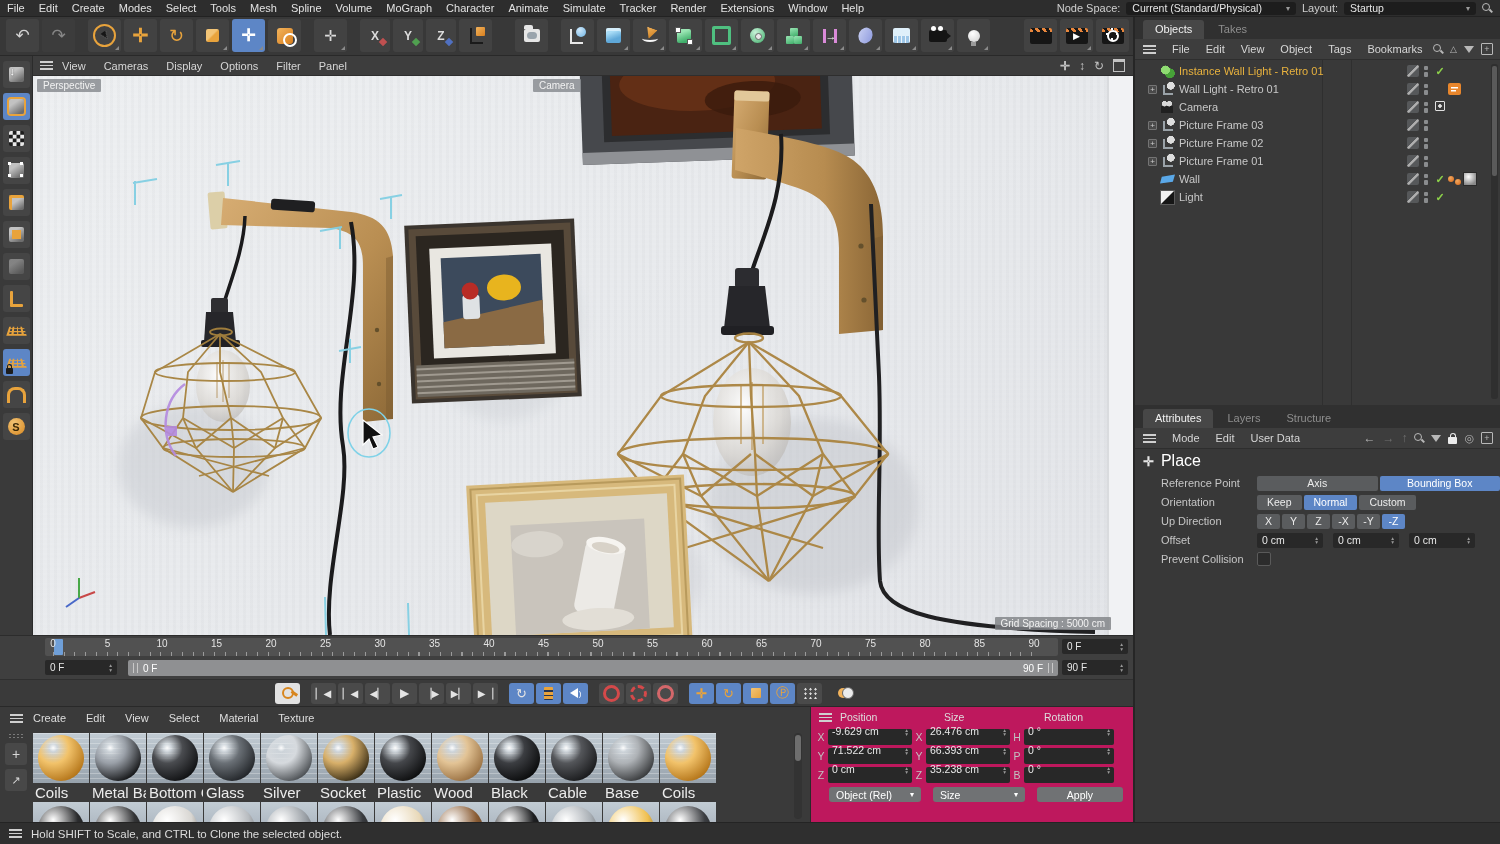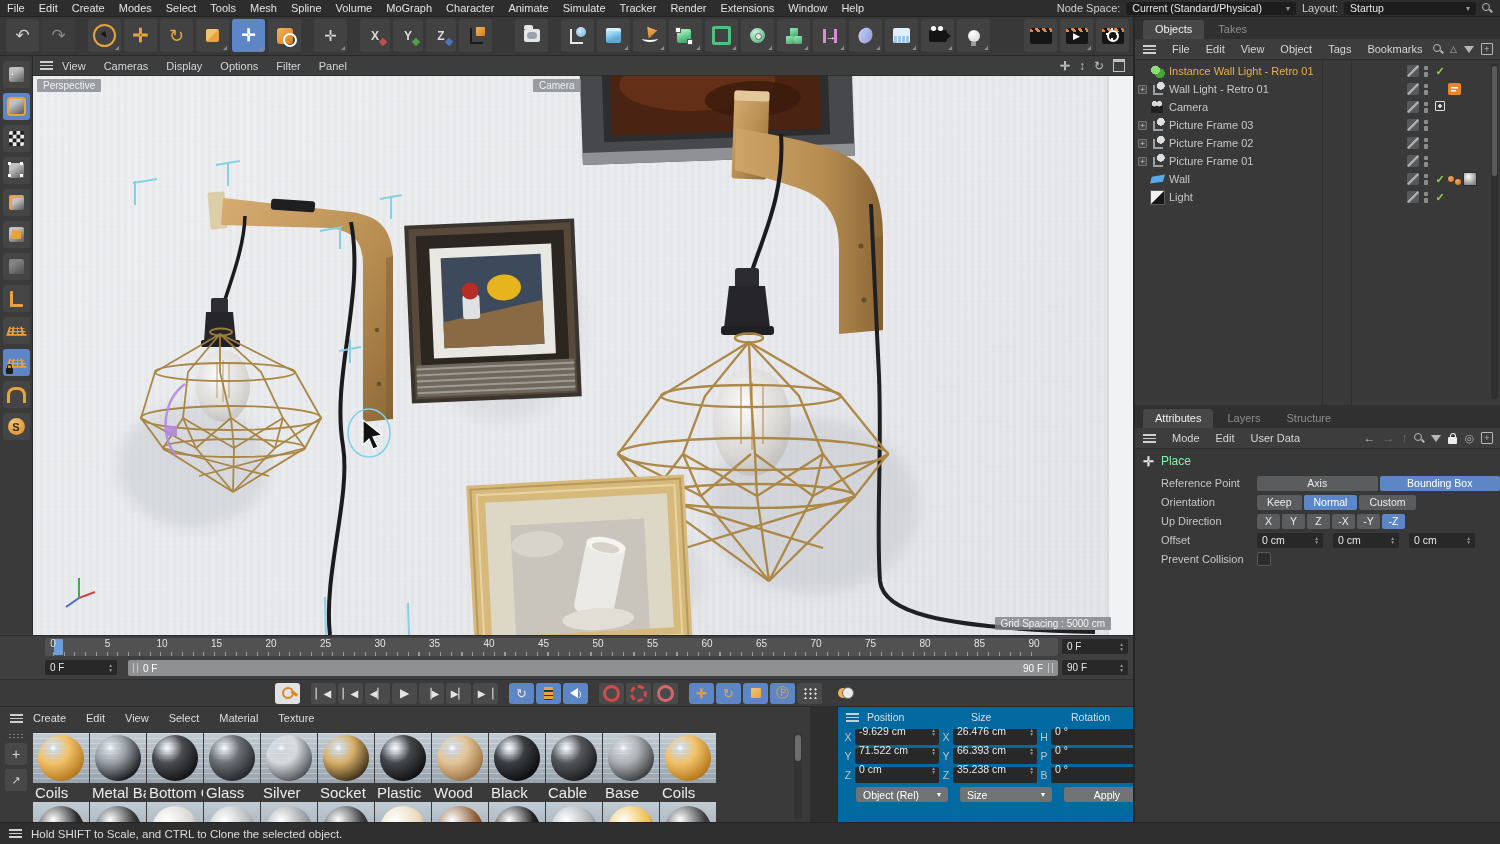--- a/index.html
+++ b/index.html
@@ -142,21 +142,21 @@
   .mat-thumb{width:56px;height:50px;background:linear-gradient(180deg,#c2ccd4,#97a2ac),#a8b2bc;position:relative;display:flex;align-items:center;justify-content:center;}
   .mat-thumb::before{content:"";position:absolute;inset:0;background:repeating-linear-gradient(180deg,rgba(255,255,255,.28) 0 1px,transparent 1px 5px);}
   .mat-sphere{width:46px;height:46px;border-radius:50%;position:relative;z-index:1;}
   .mat-label{height:15px;font-size:15px;color:#ececec;white-space:nowrap;overflow:hidden;padding:1px 2px 0;}
   #matrow2{position:absolute;left:33px;top:95px;height:21px;display:flex;gap:1px;overflow:hidden;}
   .mat-cell2{width:56px;height:21px;background:linear-gradient(180deg,#c2ccd4,#b0bac4);position:relative;overflow:hidden;}
   .mat-sphere2{position:absolute;left:5px;top:4px;width:46px;height:46px;border-radius:50%;}
   #matscroll{position:absolute;right:8px;top:26px;width:8px;height:86px;background:#333;border-radius:4px;}
   #matscroll .thumb{position:absolute;left:1px;top:2px;width:6px;height:26px;background:#6e6e6e;border-radius:3px;}
   
-  #coords{position:absolute;left:810px;top:706px;width:323px;height:116px;background:#0369a1;border-top:1px solid #292929;border-left:1px solid #2a2a2a;box-sizing:border-box;font-size:10.5px;margin-left:27px;}
+  #coords{position:absolute;left:810px;top:706px;width:323px;height:116px;background:#be185d;border-top:1px solid #292929;border-left:1px solid #2a2a2a;box-sizing:border-box;font-size:10.5px;}
   #coordhead{display:flex;align-items:center;height:20px;color:#dedede;}
   #coordhead .hamb{margin:0 8px 0 8px;}
   #coordhead span{display:inline-block;}
   .ch1{width:104px;}.ch2{width:100px;}.ch3{width:80px;}
   .crow{display:flex;align-items:center;height:19px;padding-left:6px;gap:3px;color:#c2c2c2;}
   .clab{width:8px;text-align:center;flex:0 0 auto;}
   .cfield{width:84px;height:15px;background:#282828;border-radius:2px;color:#e8e8e8;display:flex;align-items:flex-end;padding:8px 4px;box-sizing:border-box;flex:0 0 auto;}
   .cfield .stp{margin-left:auto;display:flex;flex-direction:column;font-size:5.5px;color:#9a9a9a;line-height:4.5px;}
   .crow .cfield:last-child{width:90px;}
   #coordfoot{display:flex;align-items:center;gap:12px;padding:3px 0 0 18px;}
@@ -174,21 +174,21 @@
   .pmenu .hamb{margin-right:8px;}
   .pmenu .menu-item{padding:0 8px;}
   .pmenu .right{margin-left:auto;display:flex;align-items:center;gap:7px;padding-right:7px;color:#b8b8b8;font-size:10px;}
   .funnel{width:0;height:0;border-left:5px solid transparent;border-right:5px solid transparent;border-top:7px solid #b8b8b8;display:inline-block;}
   .plusbox{width:10px;height:10px;border:1.5px solid #b8b8b8;border-radius:1px;display:inline-flex;align-items:center;justify-content:center;font-size:9px;line-height:1;color:#b8b8b8;}
   .lockic{position:relative;width:9px;height:7px;background:#ececec;border-radius:1px;margin-top:4px;display:inline-block;}
   .lockic::before{content:"";position:absolute;left:1.5px;top:-4px;width:4px;height:4px;border:1.5px solid #ececec;border-bottom:none;border-radius:4px 4px 0 0;}
   #objtree{position:relative;height:345px;background:#393939;overflow:hidden;padding-top:2px;box-sizing:border-box;}
   #objtree::before{content:"";position:absolute;left:187px;top:0;bottom:0;width:1px;background:#2f2f2f;}
   #objtree::after{content:"";position:absolute;left:216px;top:0;bottom:0;width:1px;background:#2f2f2f;}
-  .tree-row{display:flex;align-items:center;height:18px;font-size:11px;color:#c8c8c8;padding-left:3px;position:relative;z-index:1;}
+  .tree-row{display:flex;align-items:center;height:18px;font-size:11px;color:#c8c8c8;padding-left:13px;position:relative;z-index:1;}
   .tree-row .expander{width:9px;height:9px;background:#4a4a4a;border:1px solid #747474;border-radius:1px;font-size:8px;line-height:8px;text-align:center;color:#cfcfcf;margin-right:3px;flex:0 0 auto;box-sizing:border-box;}
   .tree-row .expander.hid{visibility:hidden;}
   .obj-icon{width:15px;height:15px;margin-right:4px;flex:0 0 auto;}
   .oi-instance{background:radial-gradient(circle at 36% 40%,#8fdc72 0 33%,transparent 35%),radial-gradient(circle at 66% 62%,#47a238 0 35%,transparent 37%);}
   .oi-null{background:radial-gradient(circle at 72% 25%,#dedede 0 24%,transparent 26%),linear-gradient(#9aa2a8,#9aa2a8) 3px 3px/2px 10px no-repeat,linear-gradient(#9aa2a8,#9aa2a8) 3px 11px/10px 2px no-repeat;}
   .oi-camera{background:radial-gradient(circle at 30% 25%,#d8d8d8 0 2.5px,transparent 3px),radial-gradient(circle at 62% 25%,#d8d8d8 0 2.5px,transparent 3px),linear-gradient(#202020,#202020) 1px 6px/12px 7px no-repeat;}
   .oi-plane{background:#5aa8e8;clip-path:polygon(12% 35%,100% 20%,86% 68%,0 80%);}
   .oi-light{background:linear-gradient(135deg,#f2f2f2 48%,#161616 52%);border:1px solid #5a5a5a;box-sizing:border-box;}
   .obj-label{white-space:nowrap;}
   .tree-row.selected .obj-label{color:#e8b23e;}
@@ -201,21 +201,21 @@
   .tags{width:52px;display:flex;align-items:center;gap:2px;flex:0 0 auto;}
   .tag-annot{display:inline-block;width:13px;height:12px;background:#e8862c;border-radius:2px;background-image:linear-gradient(#fff 0 0),linear-gradient(#fff 0 0);background-size:7px 1.5px,5px 1.5px;background-position:3px 4px,3px 7px;background-repeat:no-repeat;}
   .tag-dot{display:inline-block;width:6px;height:6px;border-radius:50%;background:radial-gradient(circle at 35% 30%,#f2a860,#d86818);}
   .tag-dot.d2{margin-left:-1px;margin-top:5px;}
   .tag-tex{display:inline-block;width:14px;height:14px;border:1px solid #2a2a2a;background:radial-gradient(circle at 38% 32%,#ffffff,#8a8a8a 75%);box-sizing:border-box;}
   #treescroll{position:absolute;right:2px;top:4px;width:7px;height:335px;background:#2f2f2f;border-radius:3px;z-index:2;}
   #treescroll .thumb{position:absolute;left:1px;top:2px;width:5px;height:110px;background:#5a5a5a;border-radius:2px;}
   
   #attrhead{display:flex;align-items:center;height:24px;padding-left:8px;gap:7px;}
   #attrhead .placeico{font-size:13px;color:#e4e4e4;font-weight:bold;}
-  #attrhead .title{font-size:12px;color:#86efac;}
+  #attrhead .title{font-size:16px;color:#ffffff;}
   .arow{display:flex;align-items:center;min-height:18px;padding-left:26px;font-size:11px;color:#c6c6c6;margin:1px 0;}
   .arow .albl{width:96px;flex:0 0 auto;}
   .agrp{display:flex;gap:2px;align-items:center;}
   .seg-btn{height:15px;background:#5a5c5e;border-radius:2px;color:#ececec;font-size:10.5px;display:flex;align-items:center;justify-content:center;padding:0 10px;}
   .agrp.tight .seg-btn{padding:0 5px;min-width:13px;}
   .seg-btn.sel{background:#5d86c6;color:#fff;}
   .agrp.grow{width:243px;}
   .agrp.grow .seg-btn{flex:1;}
   .num-field{width:66px;height:15px;background:#282828;border-radius:2px;color:#e8e8e8;font-size:10.5px;display:flex;align-items:center;padding:0 5px;box-sizing:border-box;}
   .num-field .fv{font-style:normal;}

